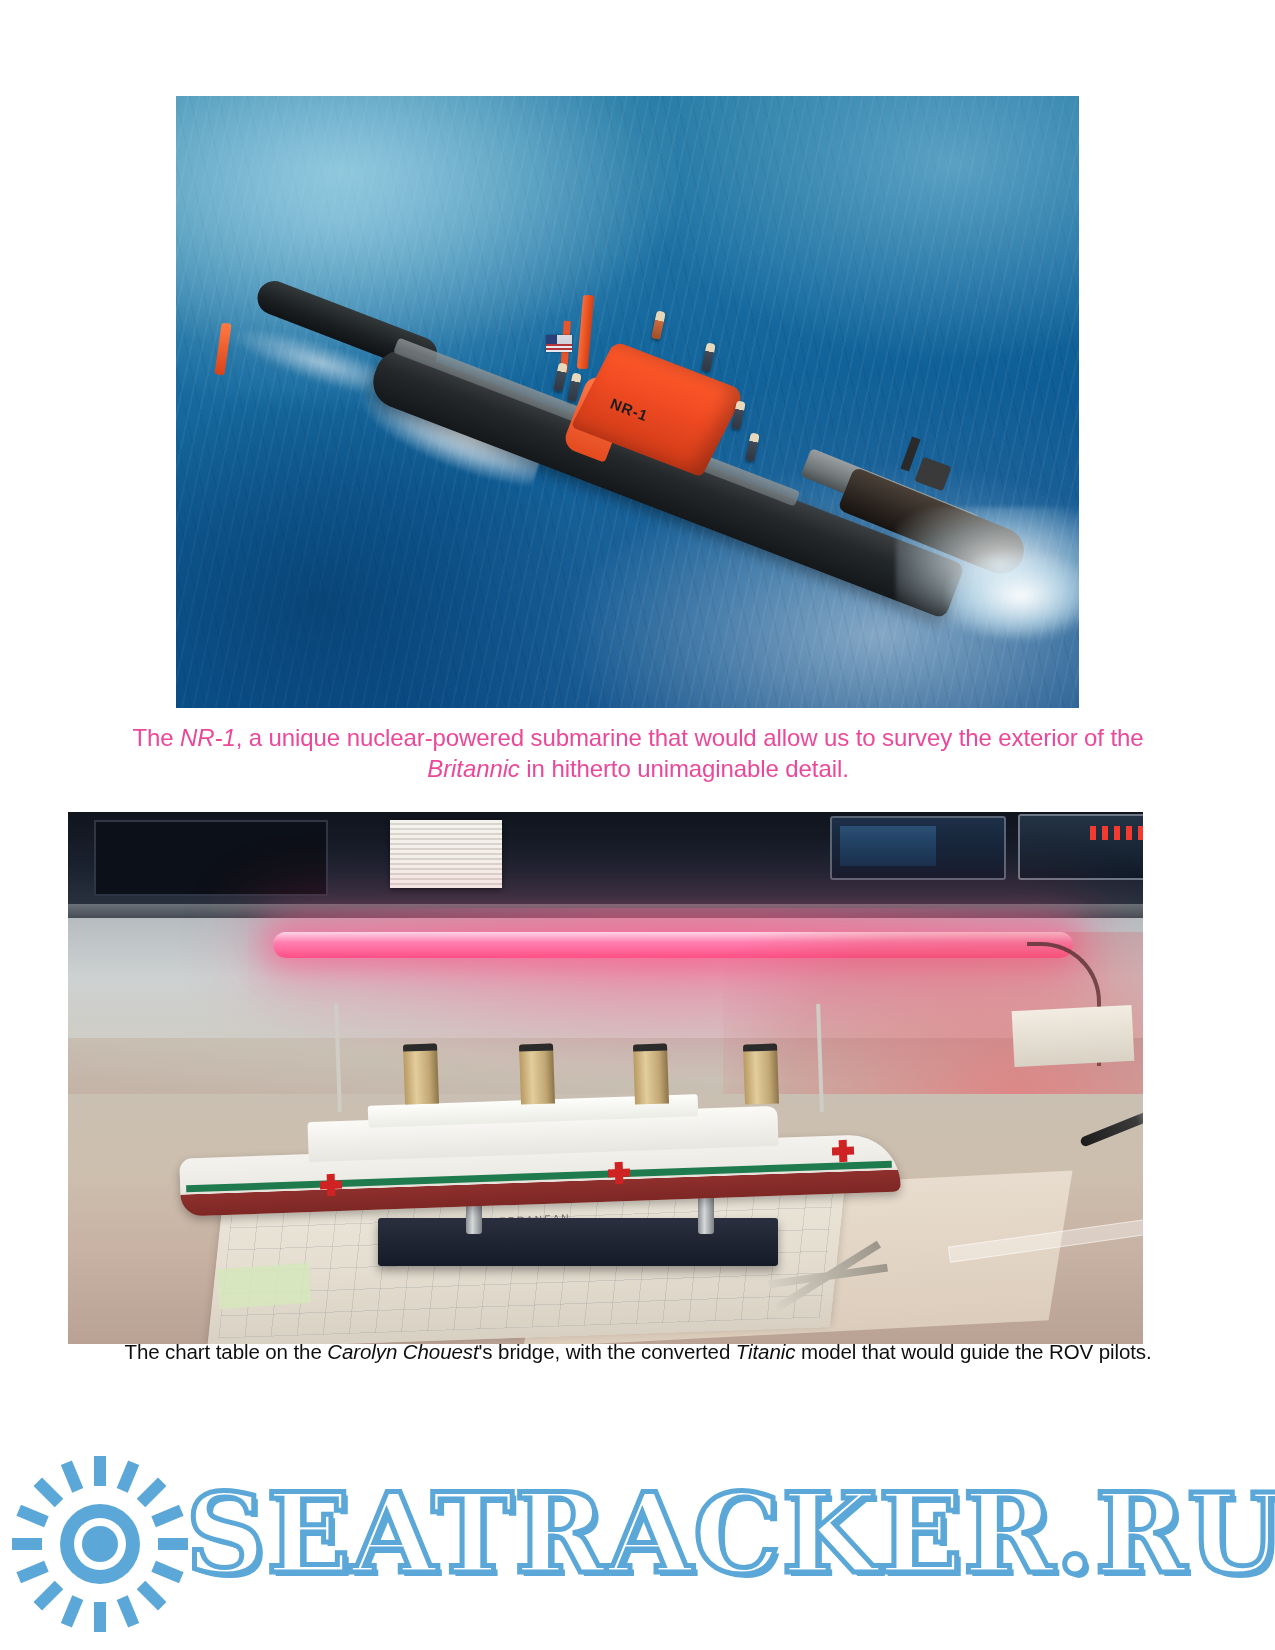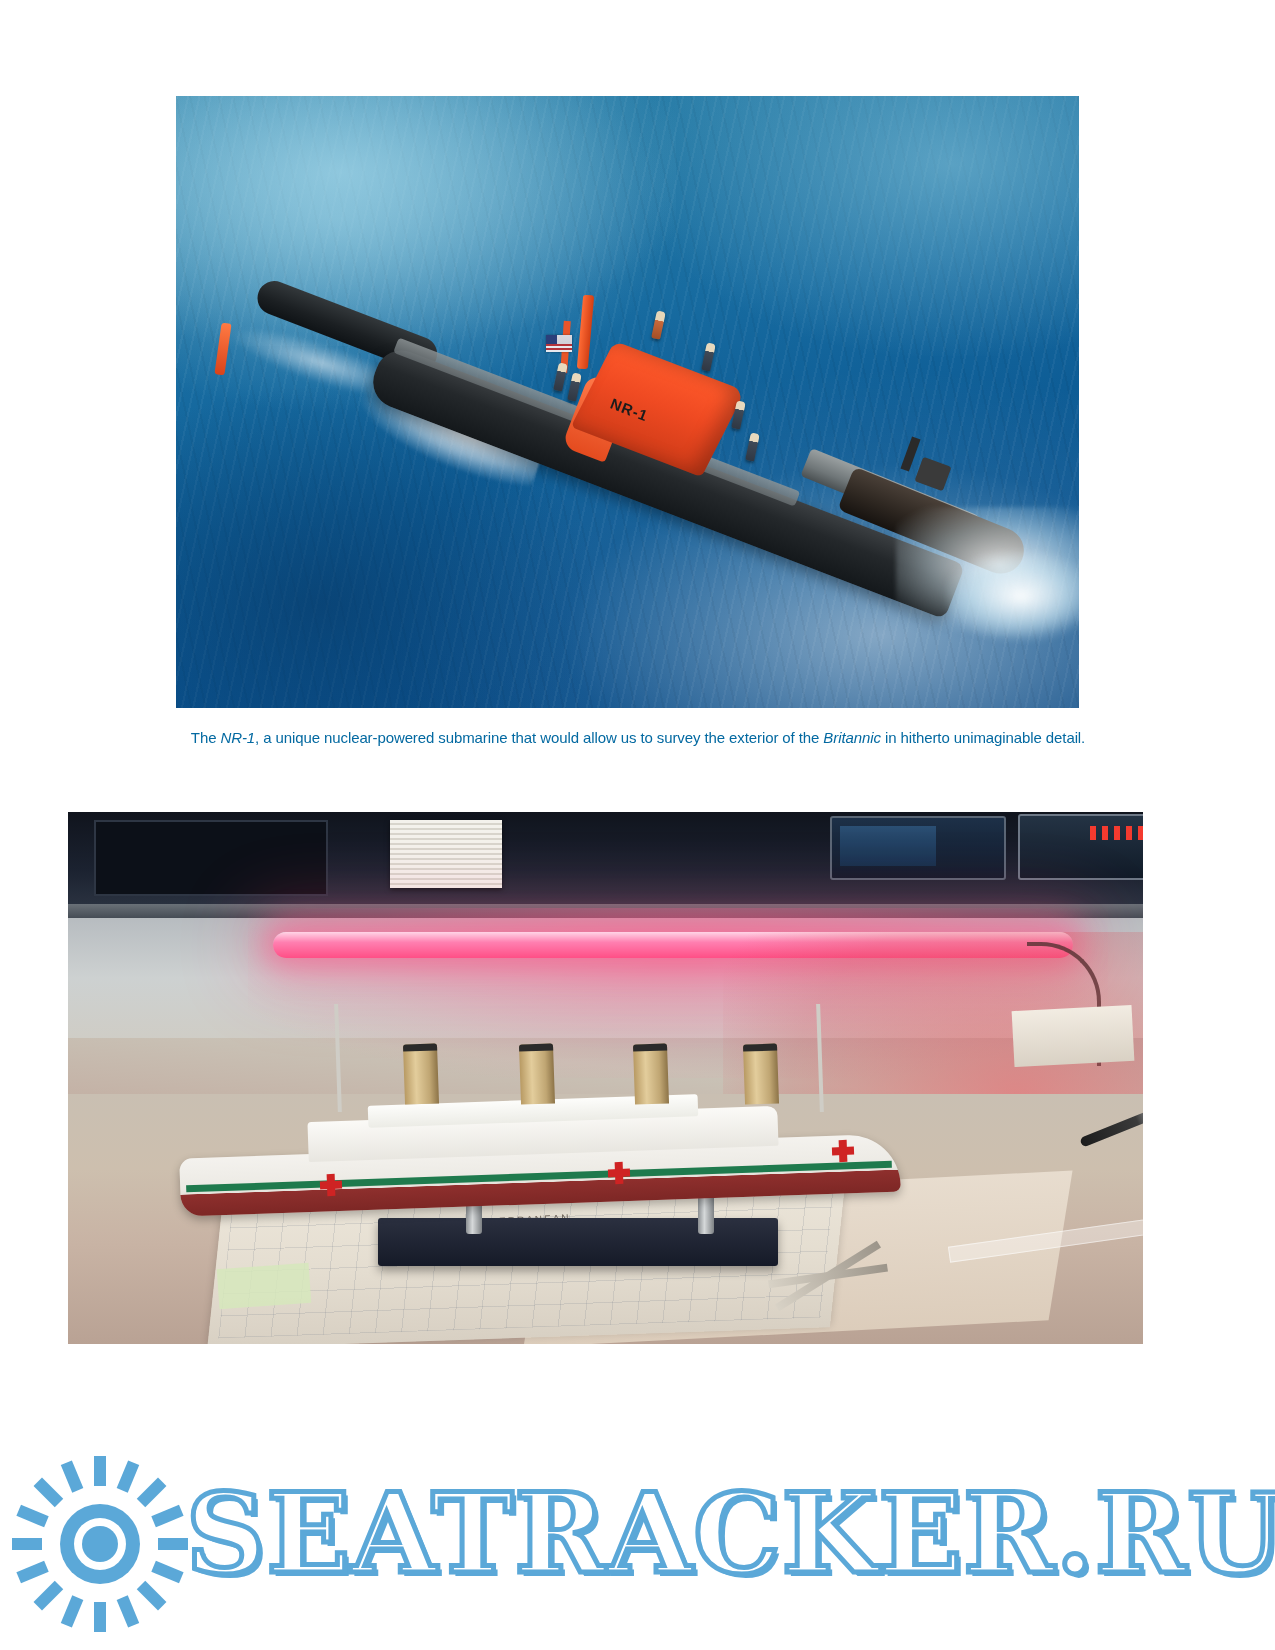--- a/index.html
+++ b/index.html
@@ -291,23 +291,23 @@
   }
 
   
   .cap1 {
     position: absolute;
     left: 88px;
     top: 722px;
     width: 1100px;
     text-align: center;
     font-family: "Liberation Sans", sans-serif;
-    font-size: 15px;
+    font-size: 24px;
     line-height: 31px;
-    color: #0369a1;
+    color: #ec4899;
     letter-spacing: -0.1px;
   }
   .cap1 i, .cap2 i { font-style: italic; }
 
   
   .fig2 {
     position: absolute;
     left: 68px;
     top: 812px;
     width: 1075px;
@@ -746,20 +746,23 @@
     <div class="ship-super2"></div>
     <div class="funnel f1"></div>
     <div class="funnel f2"></div>
     <div class="funnel f3"></div>
     <div class="funnel f4"></div>
     <div class="red-cross rc1"></div>
     <div class="red-cross rc2"></div>
     <div class="red-cross rc3"></div>
   </div>
 
+  <div class="cap2">
+    <span>The chart table on the </span><i>Carolyn Chouest</i><span>'s bridge, with the converted </span><i>Titanic</i><span> model that would guide the ROV pilots.</span>
+  </div>
 
   <div class="watermark">
     <svg class="wm-sun" viewBox="0 0 176 176">
       <g fill="#5ba8d8">
         <circle cx="88" cy="88" r="40"></circle>
         <g>
           <rect x="82" y="0" width="12" height="30"></rect>
           <rect x="82" y="146" width="12" height="30"></rect>
           <rect x="0" y="82" width="30" height="12"></rect>
           <rect x="146" y="82" width="30" height="12"></rect>

